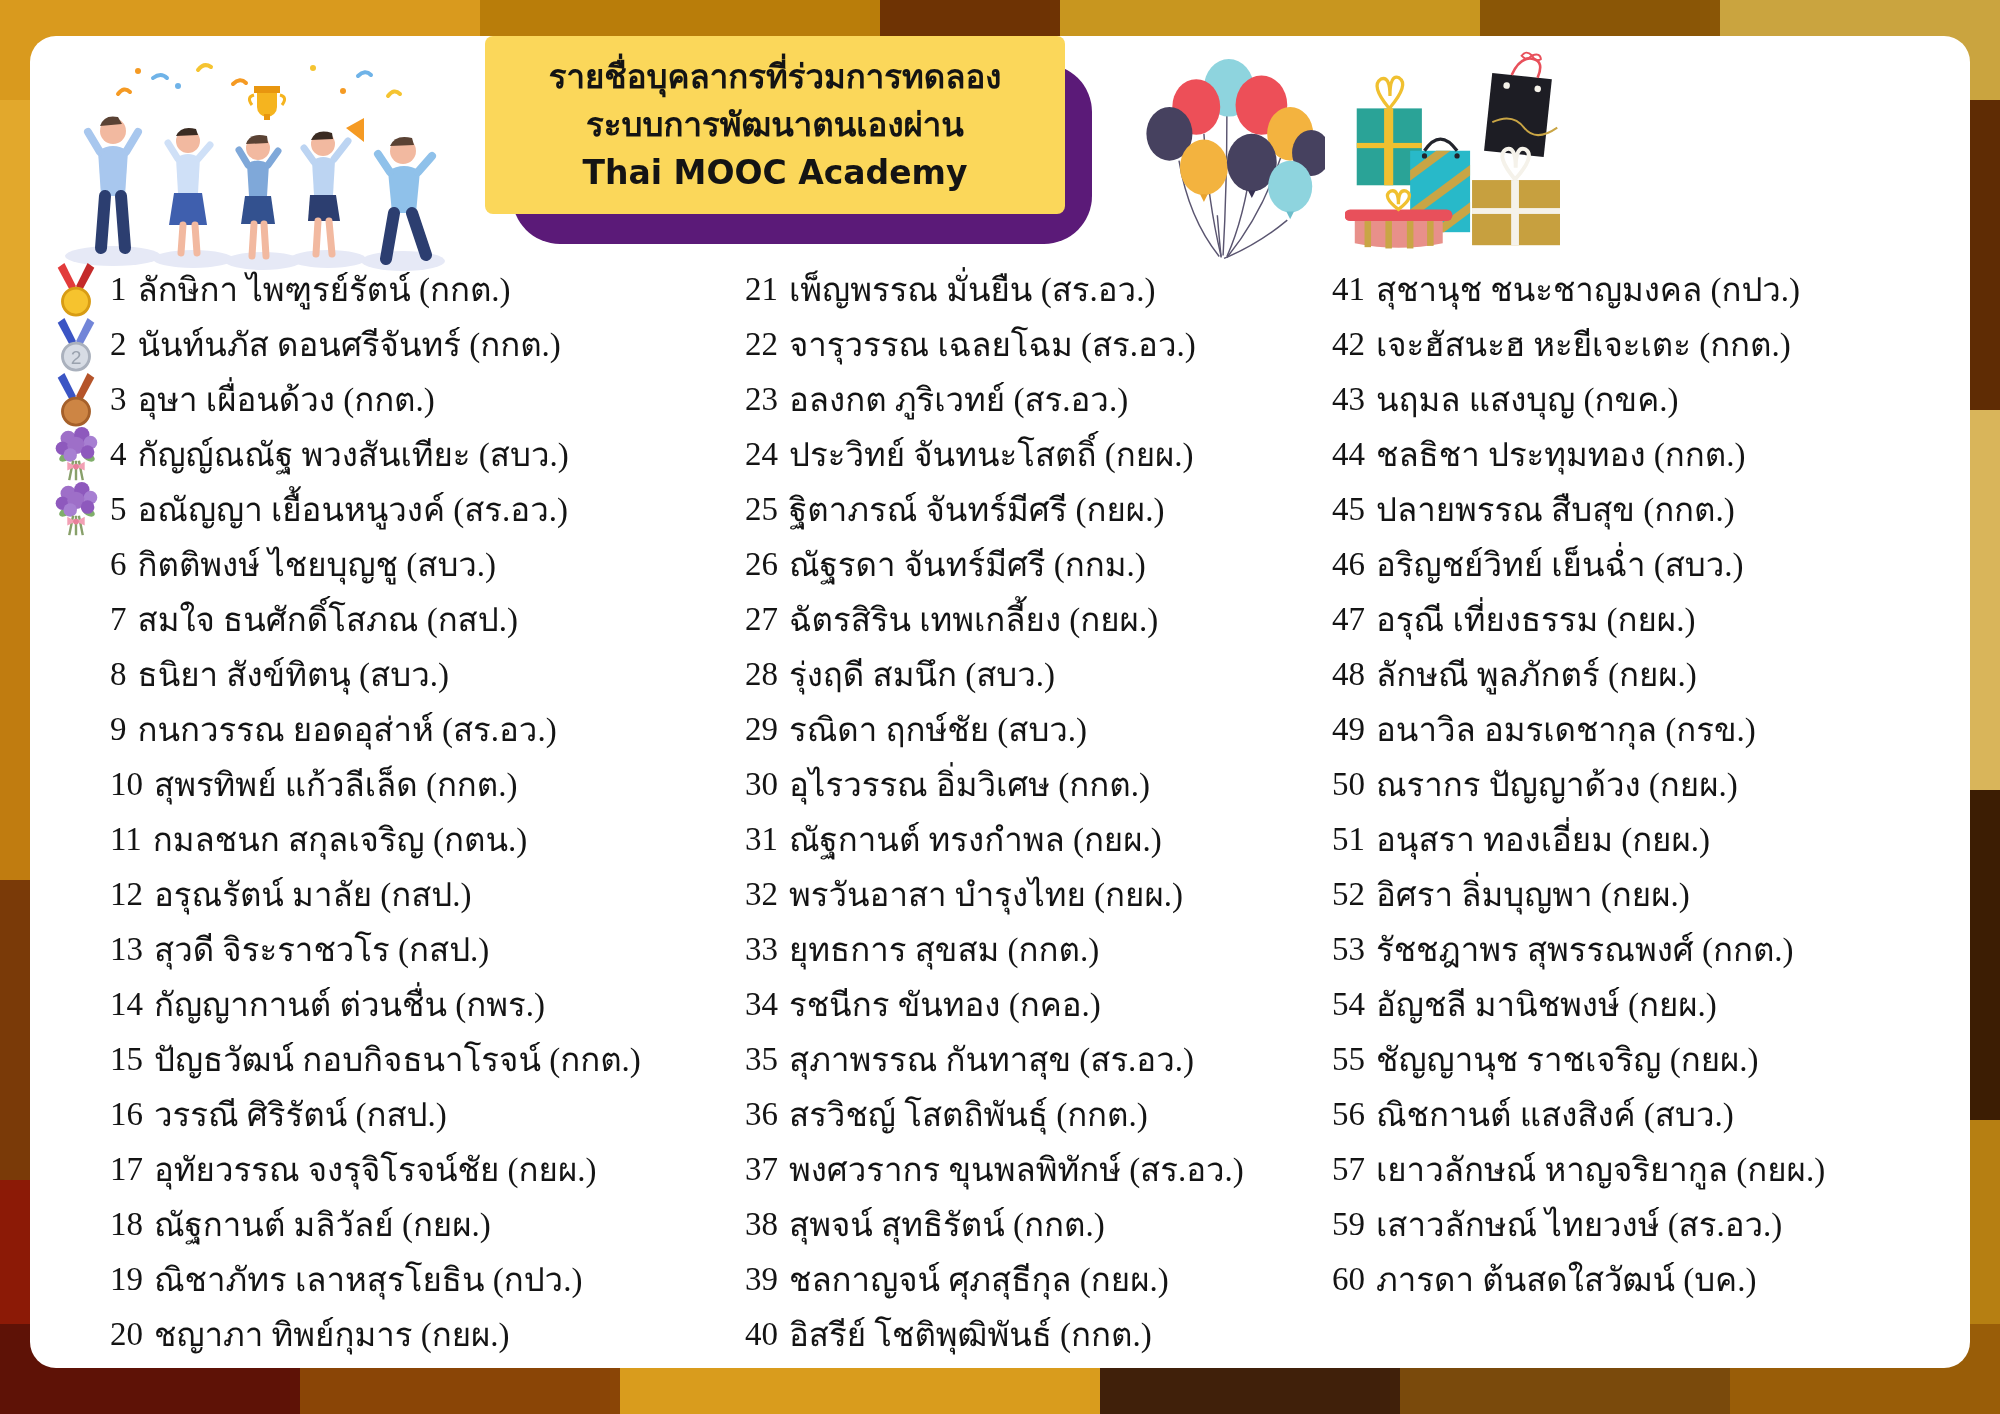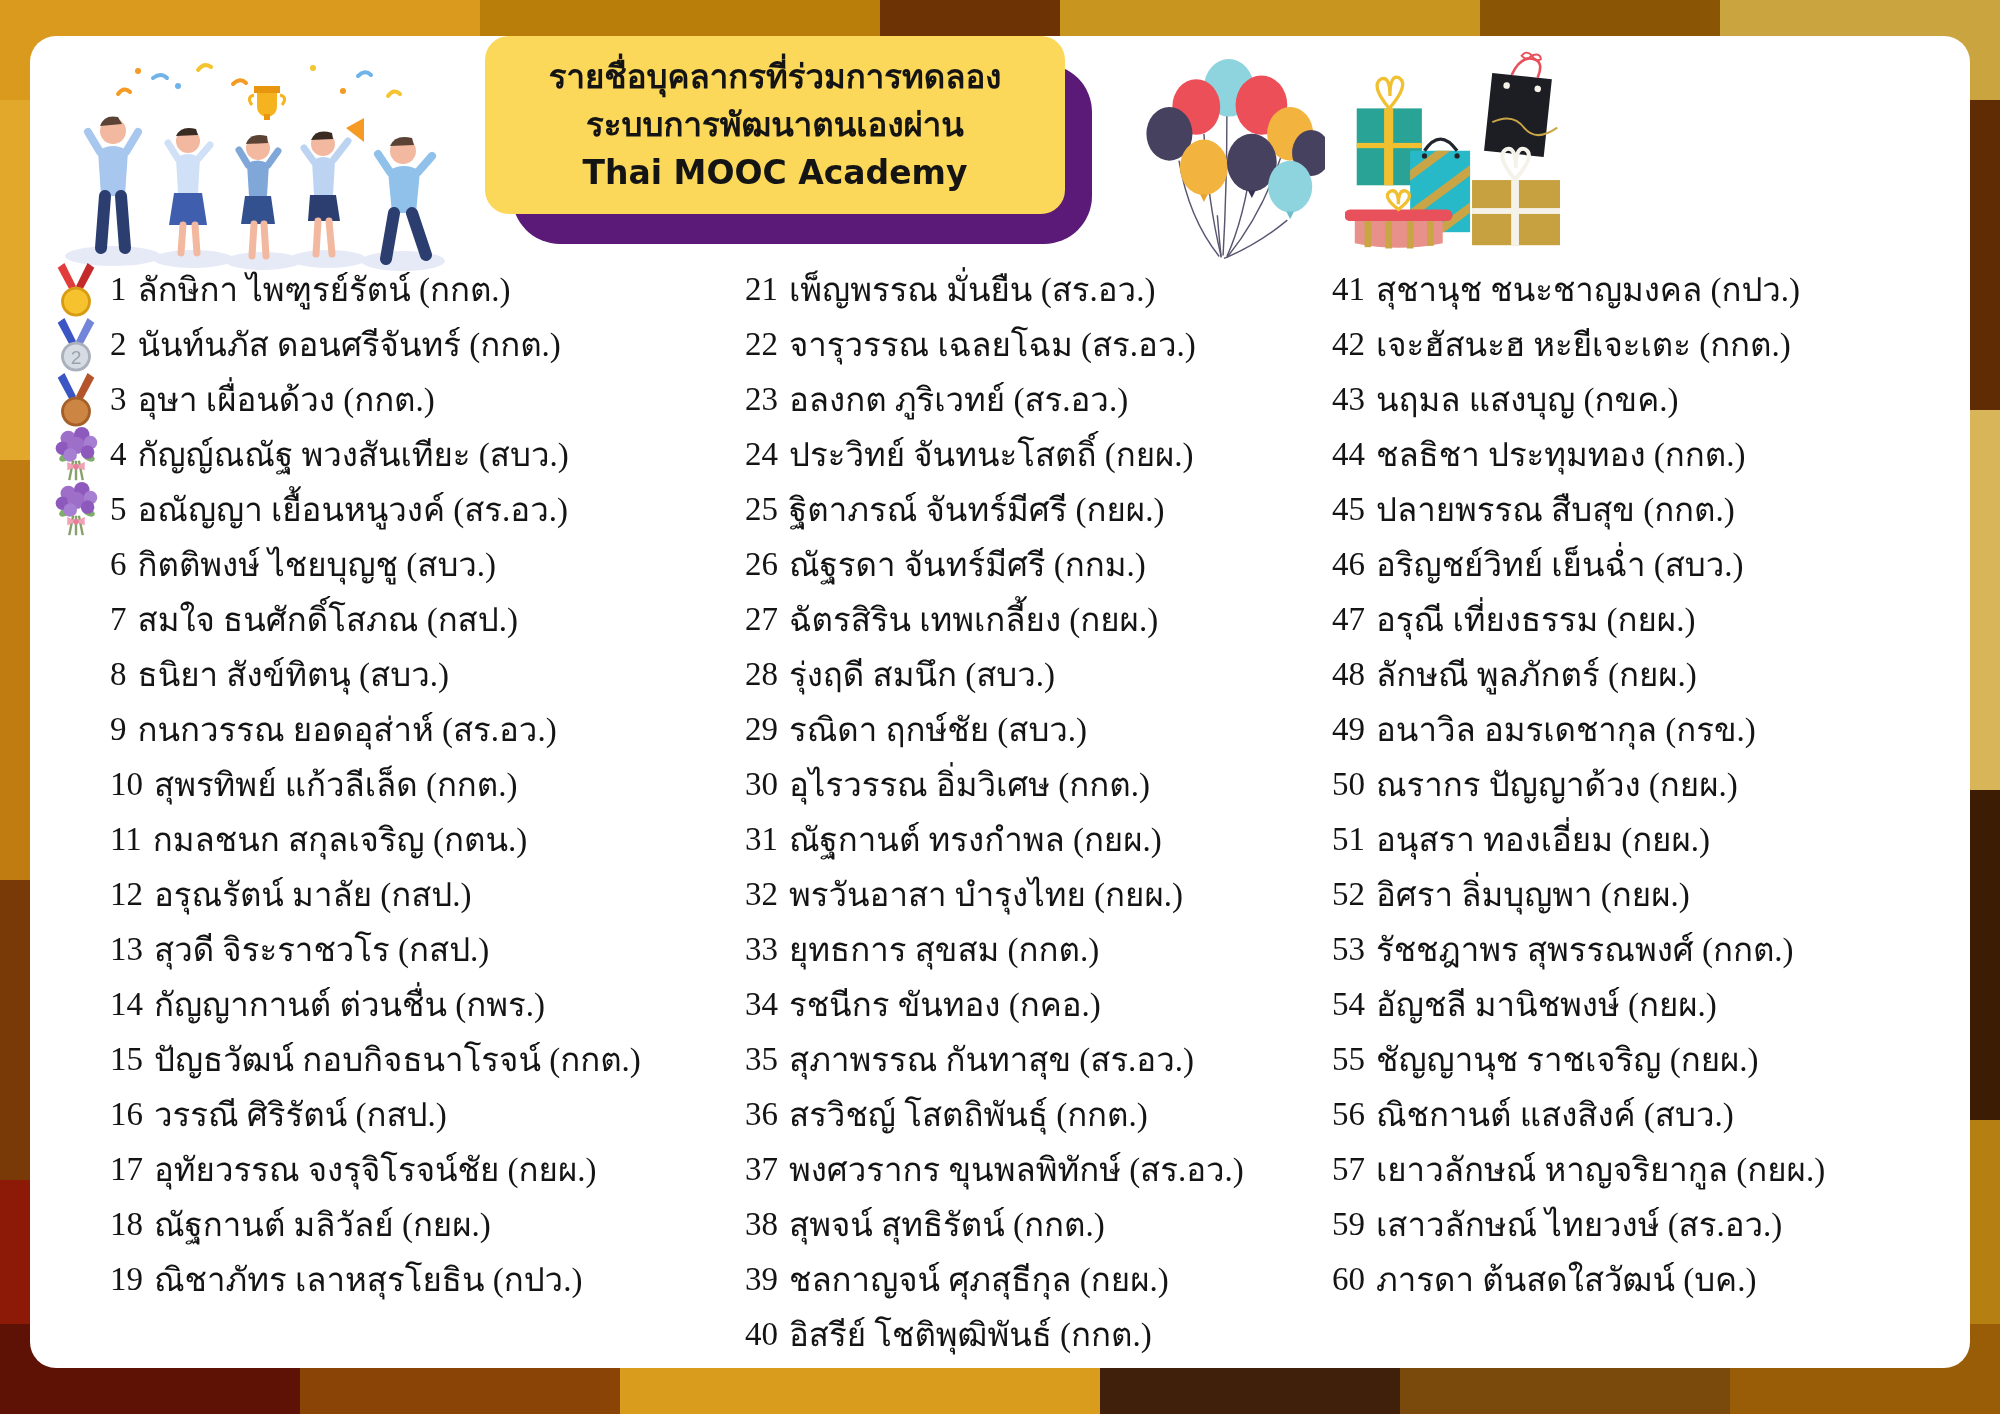--- a/index.html
+++ b/index.html
@@ -37,21 +37,21 @@
     background:#ffffff;border-radius:26px;
   }
 
   
   .banner-shadow{
     position:absolute;left:482px;top:28px;width:580px;height:180px;
     background:#5b1a78;border-radius:48px;
   }
   .banner{
     position:absolute;left:455px;top:0;width:580px;height:178px;
-    background:#fbd75a;border-radius:24px;
+    background:#fbd75a;border-radius:8px;
     display:flex;flex-direction:column;justify-content:center;align-items:center;
     text-align:left;
   }
   .banner .t-line{
     font-family:"DejaVu Sans","Liberation Sans",sans-serif;
     font-weight:bold;color:#141414;font-size:33px;line-height:48px;white-space:nowrap;
   }
 
   
   .people{position:absolute;left:28px;top:20px;width:410px;height:215px;}
@@ -358,20 +358,24 @@
         <span class="txt">อุทัยวรรณ จงรุจิโรจน์ชัย (กยผ.)</span>
       </div>
       <div class="row">
         <span class="num">18</span>
         <span class="txt">ณัฐกานต์ มลิวัลย์ (กยผ.)</span>
       </div>
       <div class="row">
         <span class="num">19</span>
         <span class="txt">ณิชาภัทร เลาหสุรโยธิน (กปว.)</span>
       </div>
+      <div class="row">
+        <span class="num">20</span>
+        <span class="txt">ชญาภา ทิพย์กุมาร (กยผ.)</span>
+      </div>
     </div>
   <div class="col col2">
       <div class="row">
         <span class="num">21</span>
         <span class="txt">เพ็ญพรรณ มั่นยืน (สร.อว.)</span>
       </div>
       <div class="row">
         <span class="num">22</span>
         <span class="txt">จารุวรรณ เฉลยโฉม (สร.อว.)</span>
       </div>

